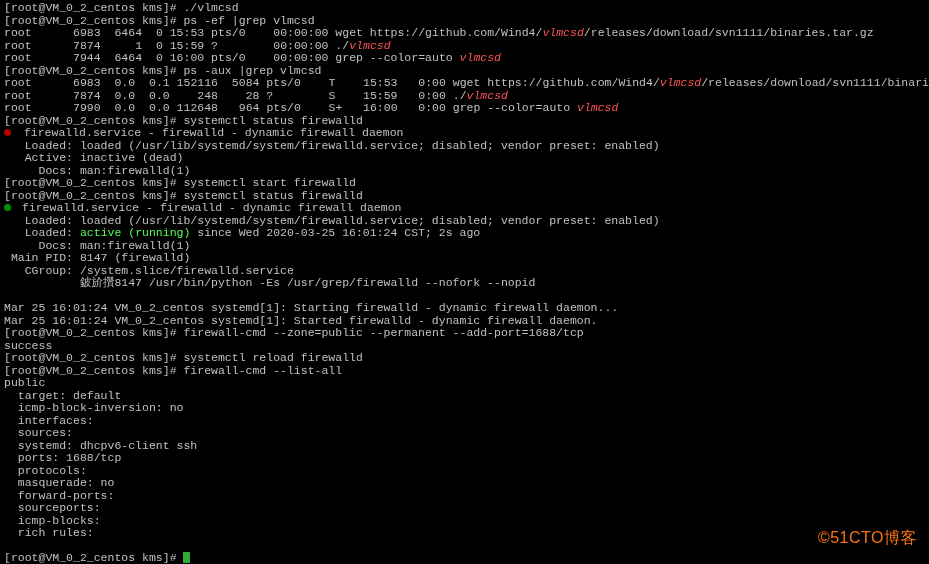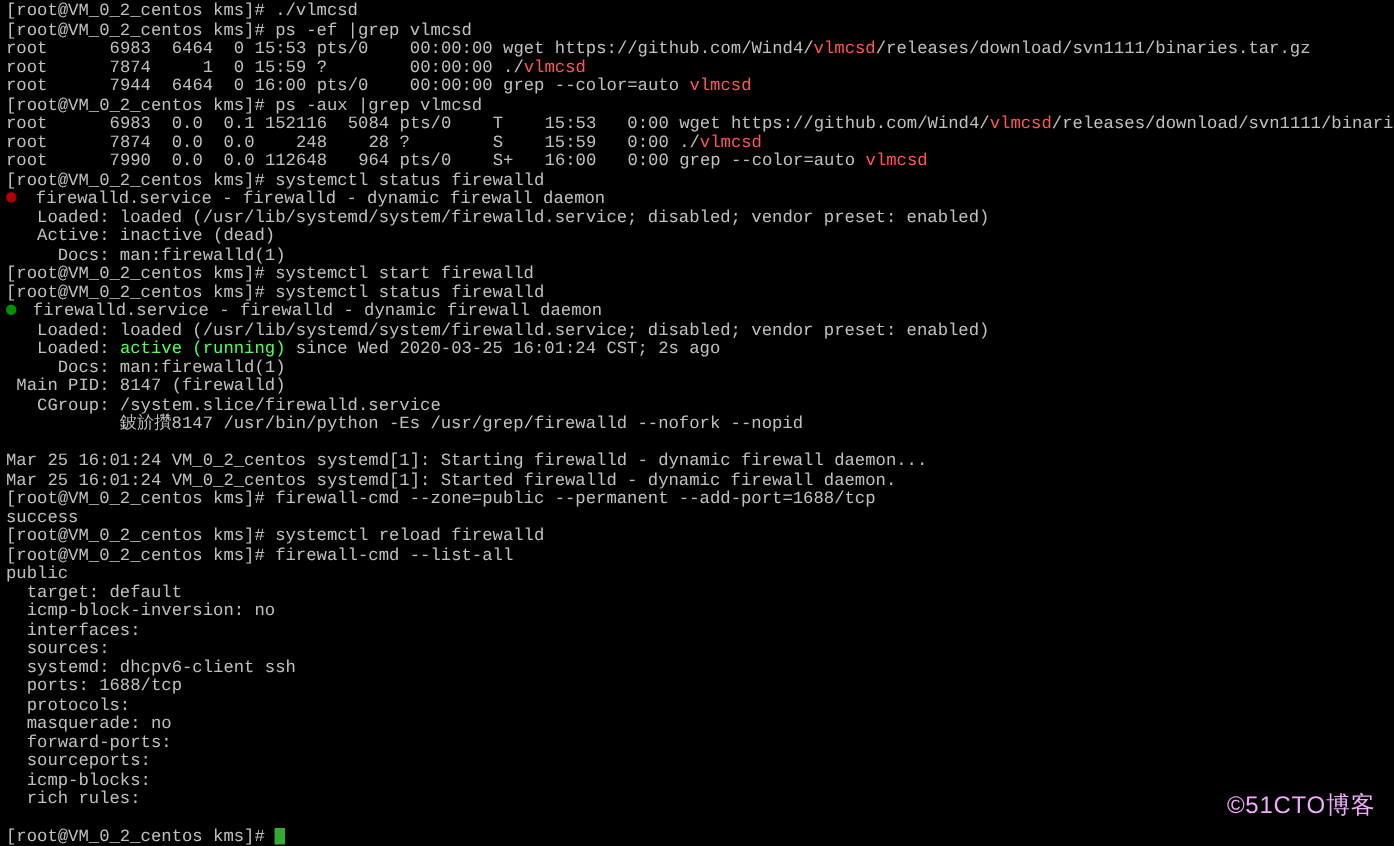--- a/index.html
+++ b/index.html
@@ -17,21 +17,21 @@
   }
   pre {
     margin: 0;
     padding: 2px 4px;
     white-space: pre;
     font-family: inherit;
     font-size: inherit;
     line-height: inherit;
   }
   .w  { color: #c0c0c0; text-align: right; }
-  .br { color: #ff5555; }
+  .br { color: #ff5555; font-style: italic; }
   .bg { color: #55ff55; margin-top: 36px; }
   .dot-red {
     display: inline-block;
     width: 7px; height: 7px;
     border-radius: 50%;
     background: #b00000;
     margin-right: 6px;
     vertical-align: middle;
   }
   .dot-green {
@@ -45,21 +45,21 @@
   .cursor {
     display: inline-block;
     width: 7px; height: 11px;
     background: #33aa33;
     vertical-align: middle;
   }
   .watermark {
     position: absolute;
     right: 12px;
     bottom: 20px;
-    color: #f0abfc;
+    color: #f97316;
     font-family: Arial, "Microsoft YaHei", sans-serif;
     font-size: 16px;
     letter-spacing: 0.5px;
   }
 </style>
 </head>
 <body>
 
 <pre><span class="w">[root@VM_0_2_centos kms]#</span> <span class="w">./vlmcsd</span>
 <span class="w">[root@VM_0_2_centos kms]#</span> <span class="w">ps -ef |grep vlmcsd</span>

